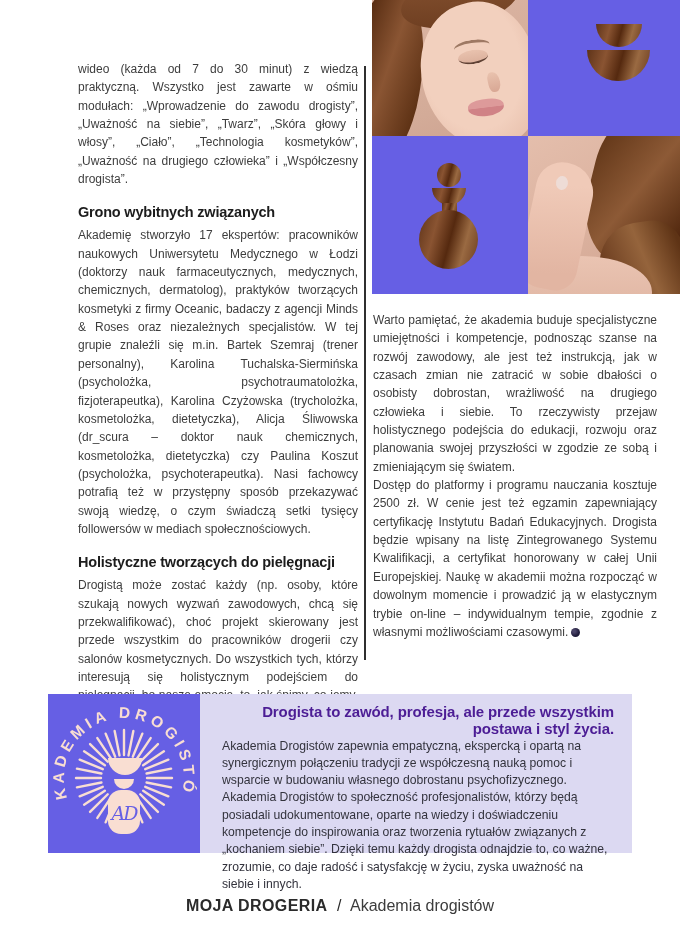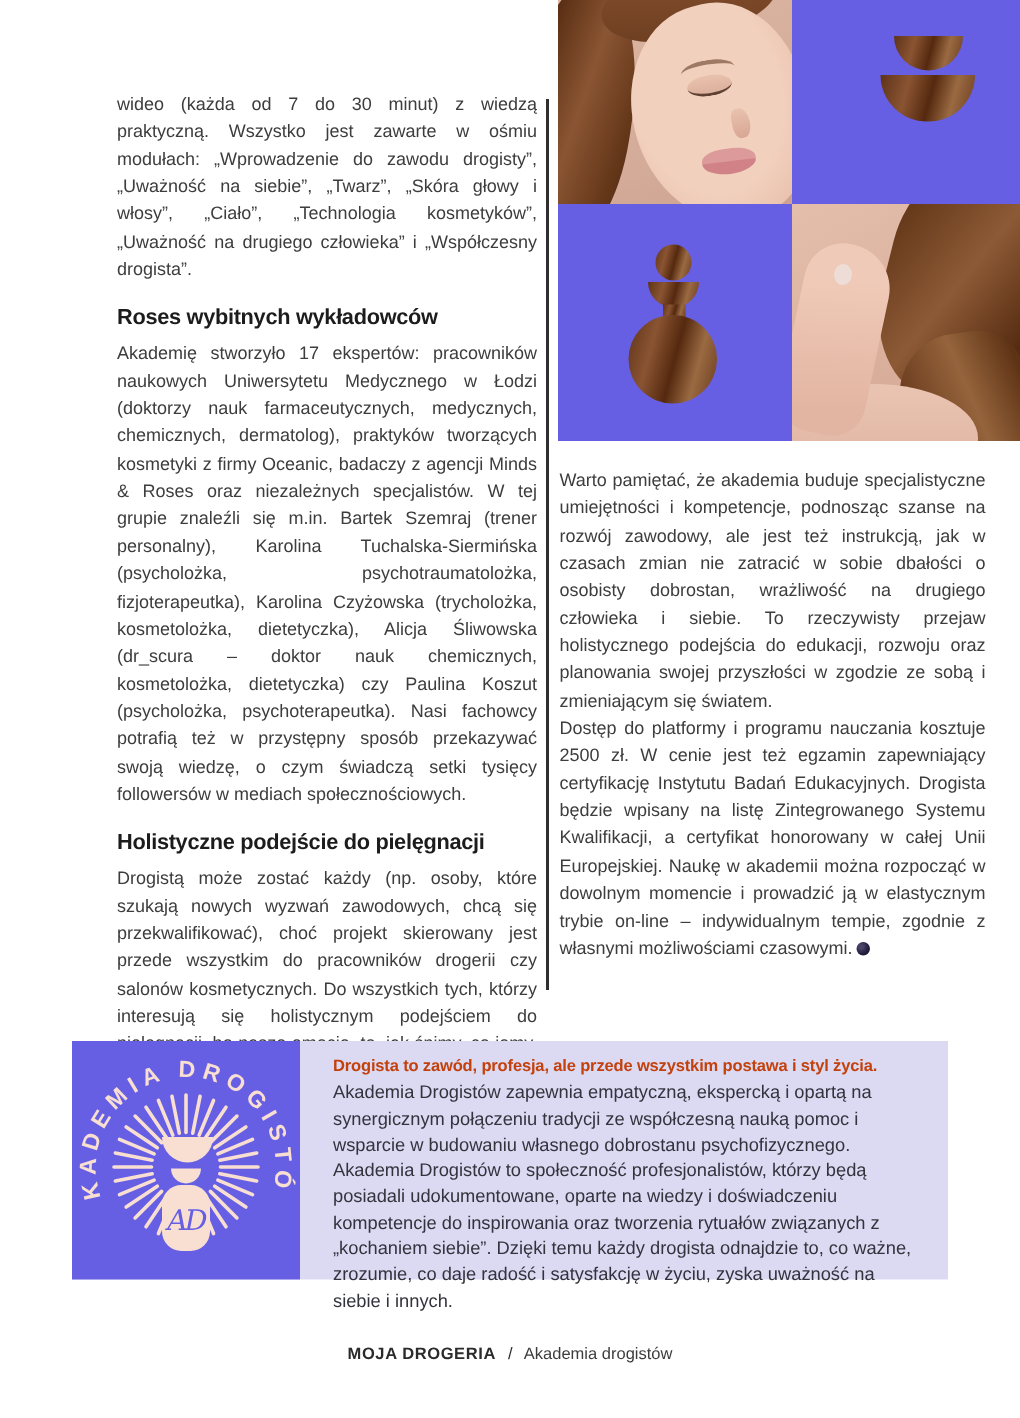--- a/index.html
+++ b/index.html
@@ -89,25 +89,25 @@
       background:#eedcd6; border-radius:50%; transform:rotate(8deg); }
   .q-neck .shoulder { position:absolute; left:-16px; bottom:-34px; width:140px; height:72px;
       background:linear-gradient(#eac4b2,#ddb19e); border-radius:50%; }
 
   
   .infobox { position:absolute; left:48px; top:694px; width:584px; height:159px;
       background:#dcd9f2; display:flex; }
   .logo-square { width:152px; height:159px; background:#665fe4; flex:none; position:relative; }
   .logo-square svg { display:block; }
   .infobox-text { padding:9px 18px 0 22px; font-size:12.2px; line-height:17.3px; color:#33333d; }
-  .infobox-text h3 { font-size:11px; line-height:17.3px; color:#c2410c; letter-spacing:-0.1px; }
+  .infobox-text h3 { font-size:15px; line-height:17.3px; color:#4c1d95; letter-spacing:-0.1px;text-align:right; }
 
   
   .footer { position:absolute; left:0; top:897px; width:680px; text-align:center;
-      font-size:11px; color:#2b2b2b; }
+      font-size:16px; color:#2b2b2b; }
   .footer .brand { font-weight:bold; letter-spacing:0.4px; }
   .footer .sep { margin:0 5px; font-weight:300; color:#2b2b2b; }
   .footer .article { color:#3c3c3c; }
 </style>
 </head>
 <body>
 
 <div class="hero">
   <div class="quad q-face">
     <div class="hair-left"></div>
@@ -134,23 +134,23 @@
     <div class="shoulder"></div>
     <div class="hand"></div>
     <div class="nail"></div>
   </div>
 </div>
 
 <div class="divider"></div>
 
 <div class="col col-left">
   <p>wideo (każda od 7 do 30 minut) z wiedzą praktyczną. Wszystko jest zawarte w ośmiu modułach: „Wprowadzenie do zawodu drogisty”, „Uważność na siebie”, „Twarz”, „Skóra głowy i włosy”, „Ciało”, „Technologia kosmetyków”, „Uważność na drugiego człowieka” i „Współczesny drogista”.</p>
-  <h2>Roses wybitnych wykładowców</h2>
+  <h2>Grono wybitnych związanych</h2>
   <p>Akademię stworzyło 17 ekspertów: pracowników naukowych Uniwersytetu Medycznego w Łodzi (doktorzy nauk farmaceutycznych, medycznych, chemicznych, dermatolog), praktyków tworzących kosmetyki z firmy Oceanic, badaczy z agencji Minds &amp; Roses oraz niezależnych specjalistów. W tej grupie znaleźli się m.in. Bartek Szemraj (trener personalny), Karolina Tuchalska-Siermińska (psycholożka, psychotraumatolożka, fizjoterapeutka), Karolina Czyżowska (trycholożka, kosmetolożka, dietetyczka), Alicja Śliwowska (dr_scura – doktor nauk chemicznych, kosmetolożka, dietetyczka) czy Paulina Koszut (psycholożka, psychoterapeutka). Nasi fachowcy potrafią też w przystępny sposób przekazywać swoją wiedzę, o czym świadczą setki tysięcy followersów w mediach społecznościowych.</p>
-  <h2>Holistyczne podejście do pielęgnacji</h2>
+  <h2>Holistyczne tworzących do pielęgnacji</h2>
   <p>Drogistą może zostać każdy (np. osoby, które szukają nowych wyzwań zawodowych, chcą się przekwalifikować), choć projekt skierowany jest przede wszystkim do pracowników drogerii czy salonów kosmetycznych. Do wszystkich tych, którzy interesują się holistycznym podejściem do pielęgnacji, bo nasze emocje, to, jak śpimy, co jemy, również ma</p>
 </div>
 
 <div class="col col-right">
   <p>Warto pamiętać, że akademia buduje specjalistyczne umiejętności i kompetencje, podnosząc szanse na rozwój zawodowy, ale jest też instrukcją, jak w czasach zmian nie zatracić w sobie dbałości o osobisty dobrostan, wrażliwość na drugiego człowieka i siebie. To rzeczywisty przejaw holistycznego podejścia do edukacji, rozwoju oraz planowania swojej przyszłości w zgodzie ze sobą i zmieniającym się światem.</p>
   <p><span>Dostęp do platformy i programu nauczania kosztuje 2500 zł. W cenie jest też egzamin zapewniający certyfikację Instytutu Badań Edukacyjnych. Drogista będzie wpisany na listę Zintegrowanego Systemu Kwalifikacji, a certyfikat honorowany w całej Unii Europejskiej. Naukę w akademii można rozpocząć w dowolnym momencie i prowadzić ją w elastycznym trybie on-line – indywidualnym tempie, zgodnie z własnymi możliwościami czasowymi.</span><span class="endmark"></span></p>
 </div>
 
 <div class="infobox">
   <div class="logo-square">

